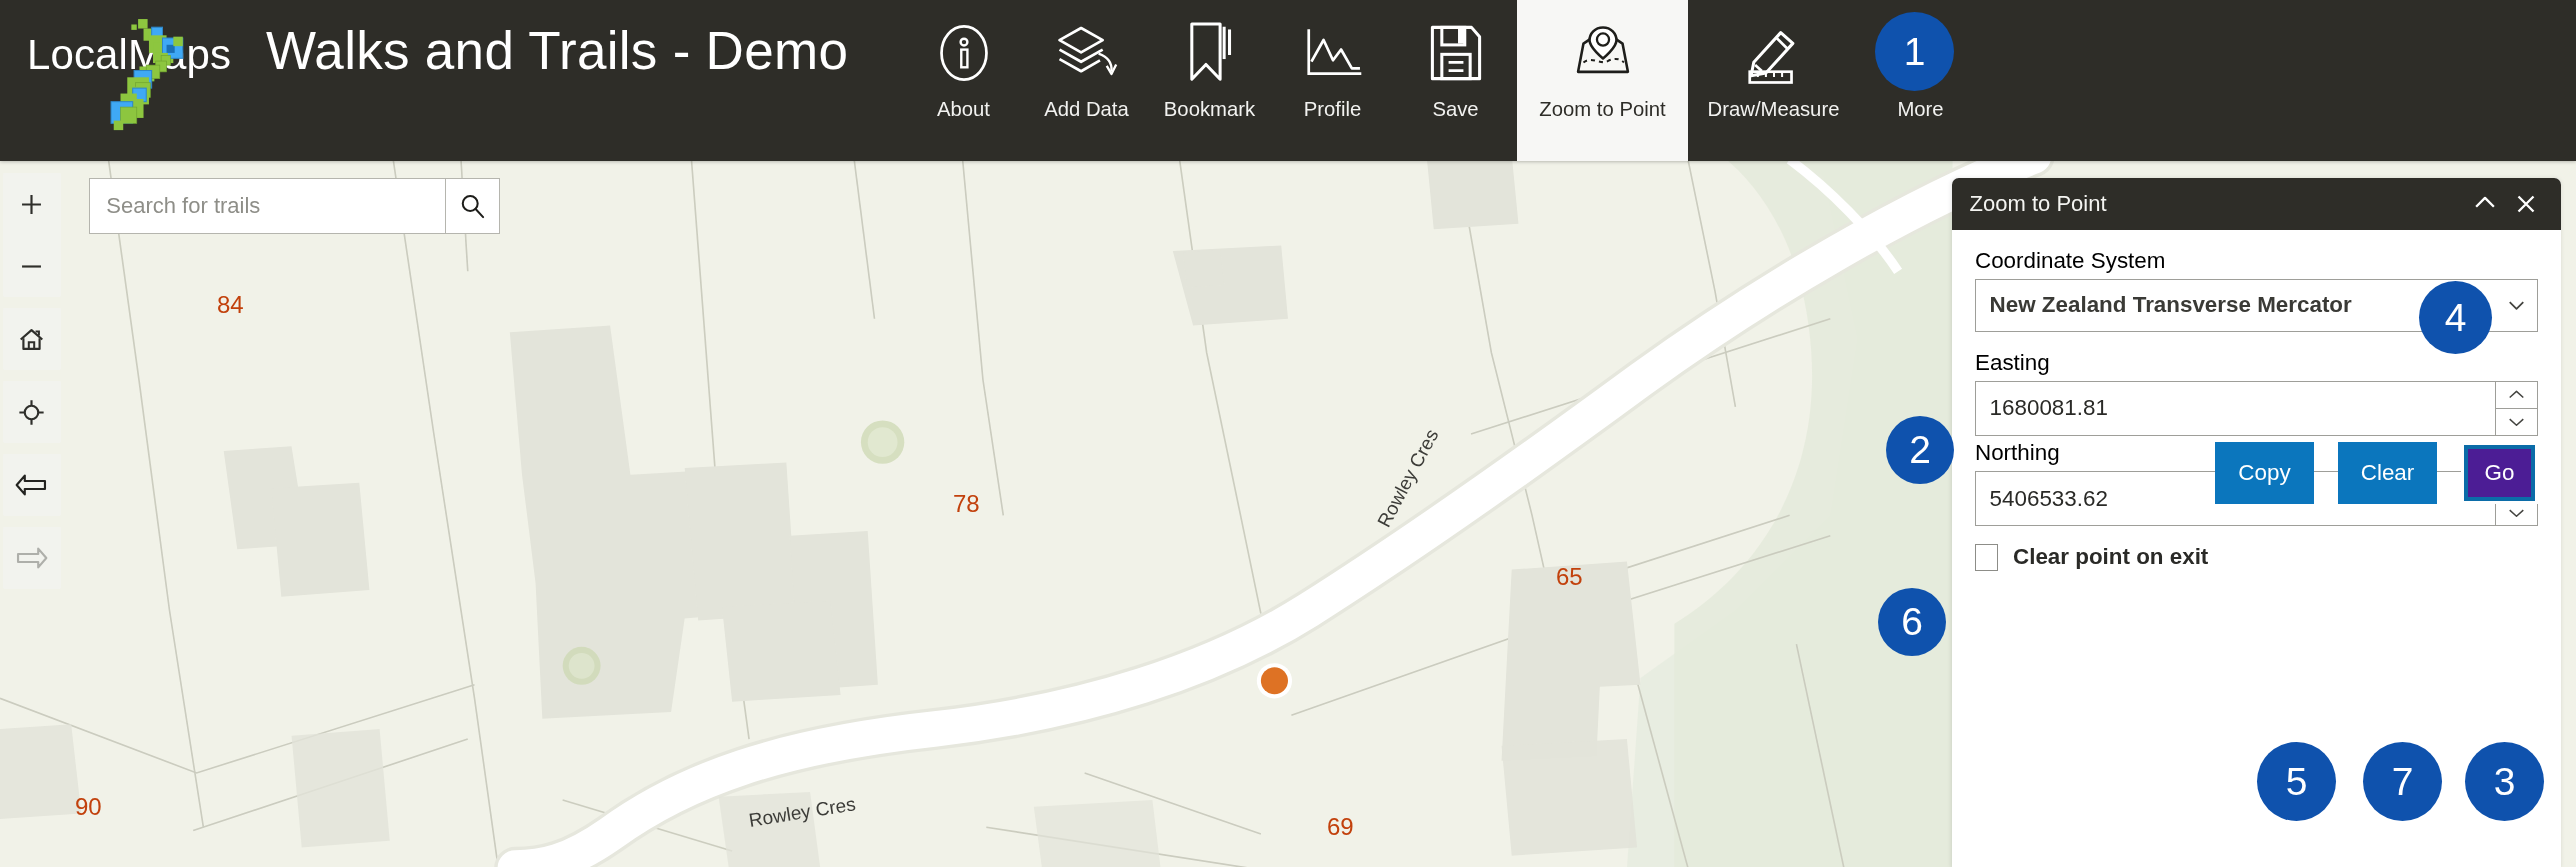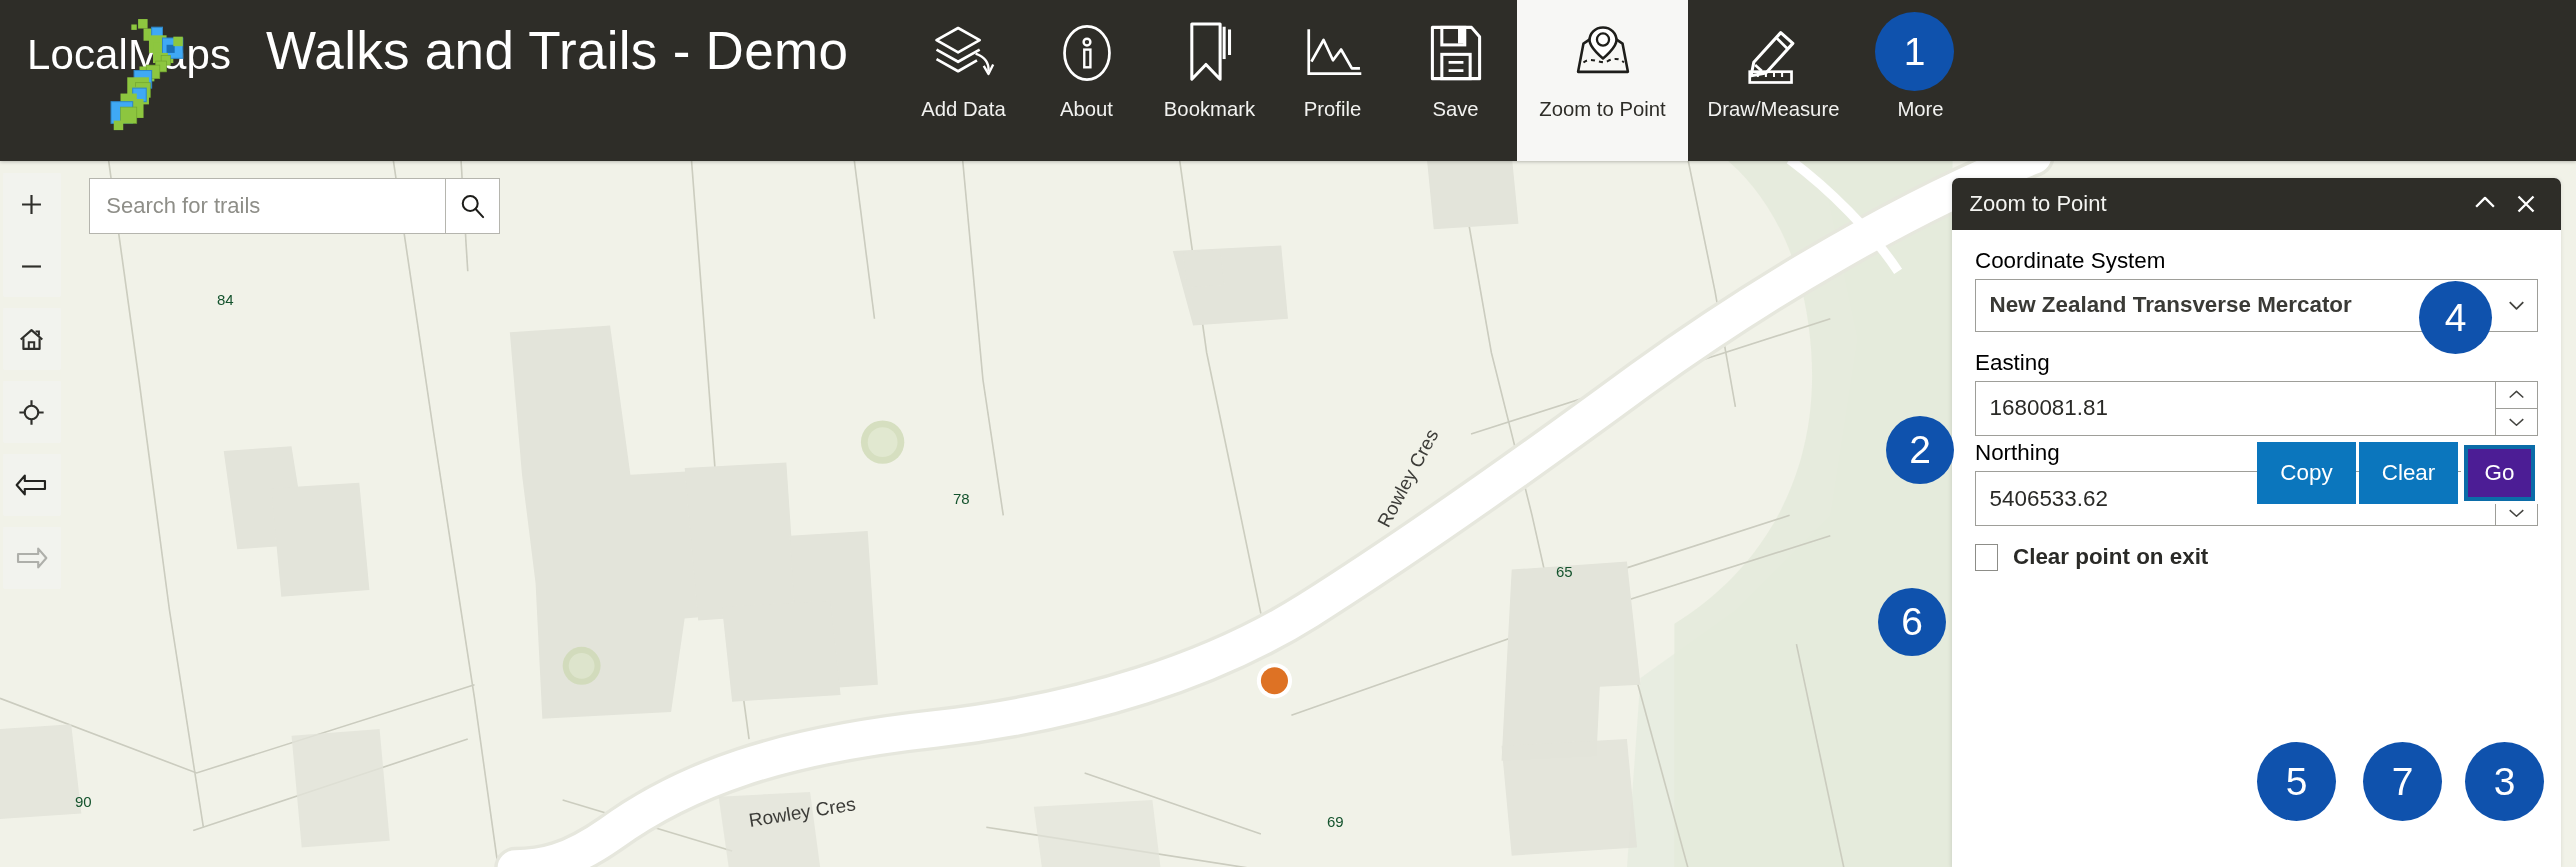--- a/index.html
+++ b/index.html
@@ -17,21 +17,21 @@
     background: #f1f2e8;
   }
   .map-svg { position: absolute; left: 0; top: 0; }
   .map-label {
     position: absolute;
     font-family: "Liberation Sans", sans-serif;
     color: #5b5b56;
     white-space: nowrap;
     pointer-events: none;
   }
-  .house-num { font-size: 15px; color: #14532d; }
+  .house-num { font-size: 24px; color: #c2410c; }
   .road-name { font-size: 19px; color: #3c3c38; }
 
   
   .header {
     position: absolute; left: 0; top: 0;
     width: 2576px; height: 161px;
     background: #2e2d28;
     z-index: 40;
     box-shadow: 0 1.4px 4.1px rgba(0,0,0,.35);
   }
@@ -131,21 +131,21 @@
   .spin { width: 42px; border-left: 1.4px solid #9e9e99; display:flex; flex-direction: column; }
   .spin-b { flex:1; display:flex; align-items:center; justify-content:center; cursor:pointer; }
   .spin-b + .spin-b { border-top: 1.4px solid #9e9e99; }
 
   .chk-row { display: flex; align-items: center; margin-top: 17.6px; font-weight: bold; }
   .chk {
     width: 23px; height: 27px; border: 1.4px solid #8d8d88; background:#fff; cursor:pointer;
   }
   .chk-label { font-size: 22.4px; color: #2a2a27; margin-left: 15px; }
 
-  .btn-row { position: absolute; right: 23px; top: 264px; display: flex; gap: 3px; align-items: flex-end; }
+  .btn-row { position: absolute; right: 23px; top: 264px; display: flex; gap: 24px; align-items: flex-end; }
   .btn {
     min-width: 99px; height: 62px; background: #0b76bd; color: #fff;
     display: flex; align-items: center; justify-content: center;
     font-size: 22.4px; cursor: pointer; border: 0;
     font-family: "Liberation Sans", sans-serif;
   }
   .btn.primary {
     background: #4c1d95;
     min-width: 77px;
     border: 3.4px solid #ffffff;
@@ -343,40 +343,40 @@
         </g>
       </svg>
     </div>
 
     <div class="app-title">Walks and Trails - Demo</div>
 
     <div class="tools">
 
       <div class="tool">
         <div class="ticon">
+          <svg width="60" height="64" viewBox="0 0 88 94">
+            <ellipse cx="44" cy="47" rx="33" ry="39" stroke="#ffffff" stroke-width="4" fill="none"></ellipse>
+            <circle cx="44" cy="31" r="5" stroke="#ffffff" stroke-width="3.5" fill="none"></circle>
+            <rect x="40" y="42" width="9" height="26" stroke="#ffffff" stroke-width="3.5" fill="none"></rect>
+          </svg>
+        </div>
+        <div class="tlabel">About</div>
+      </div>
+
+      <div class="tool">
+        <div class="ticon">
           <svg width="65" height="58" viewBox="0 0 96 86">
             <path d="M40 6 L72 24 L40 42 L8 24 Z" stroke="#ffffff" stroke-width="4" fill="none" stroke-linejoin="round"></path>
             <path d="M8 38 L40 56 L72 38" stroke="#ffffff" stroke-width="4" fill="none" stroke-linejoin="round"></path>
             <path d="M8 52 L40 70 L68 54" stroke="#ffffff" stroke-width="4" fill="none" stroke-linejoin="round"></path>
             <path d="M66 44 C82 50 86 60 85 70" stroke="#ffffff" stroke-width="3.5" fill="none"></path>
             <path d="M78 62 L85 74 L92 60" stroke="#ffffff" stroke-width="3.5" fill="none" stroke-linejoin="round"></path>
           </svg>
         </div>
         <div class="tlabel">Add Data</div>
-      </div>
-
-      <div class="tool">
-        <div class="ticon">
-          <svg width="60" height="64" viewBox="0 0 88 94">
-            <ellipse cx="44" cy="47" rx="33" ry="39" stroke="#ffffff" stroke-width="4" fill="none"></ellipse>
-            <circle cx="44" cy="31" r="5" stroke="#ffffff" stroke-width="3.5" fill="none"></circle>
-            <rect x="40" y="42" width="9" height="26" stroke="#ffffff" stroke-width="3.5" fill="none"></rect>
-          </svg>
-        </div>
-        <div class="tlabel">About</div>
       </div>
 
       <div class="tool">
         <div class="ticon">
           <svg width="50" height="66" viewBox="0 0 74 98">
             <path d="M10 6 L52 6 L52 88 L31 66 L10 88 Z" stroke="#ffffff" stroke-width="4.5" fill="none" stroke-linejoin="round"></path>
             <path d="M58 10 L58 58" stroke="#ffffff" stroke-width="4.5" fill="none"></path>
             <path d="M66 14 L66 52" stroke="#ffffff" stroke-width="4.5" fill="none"></path>
           </svg>
         </div>

